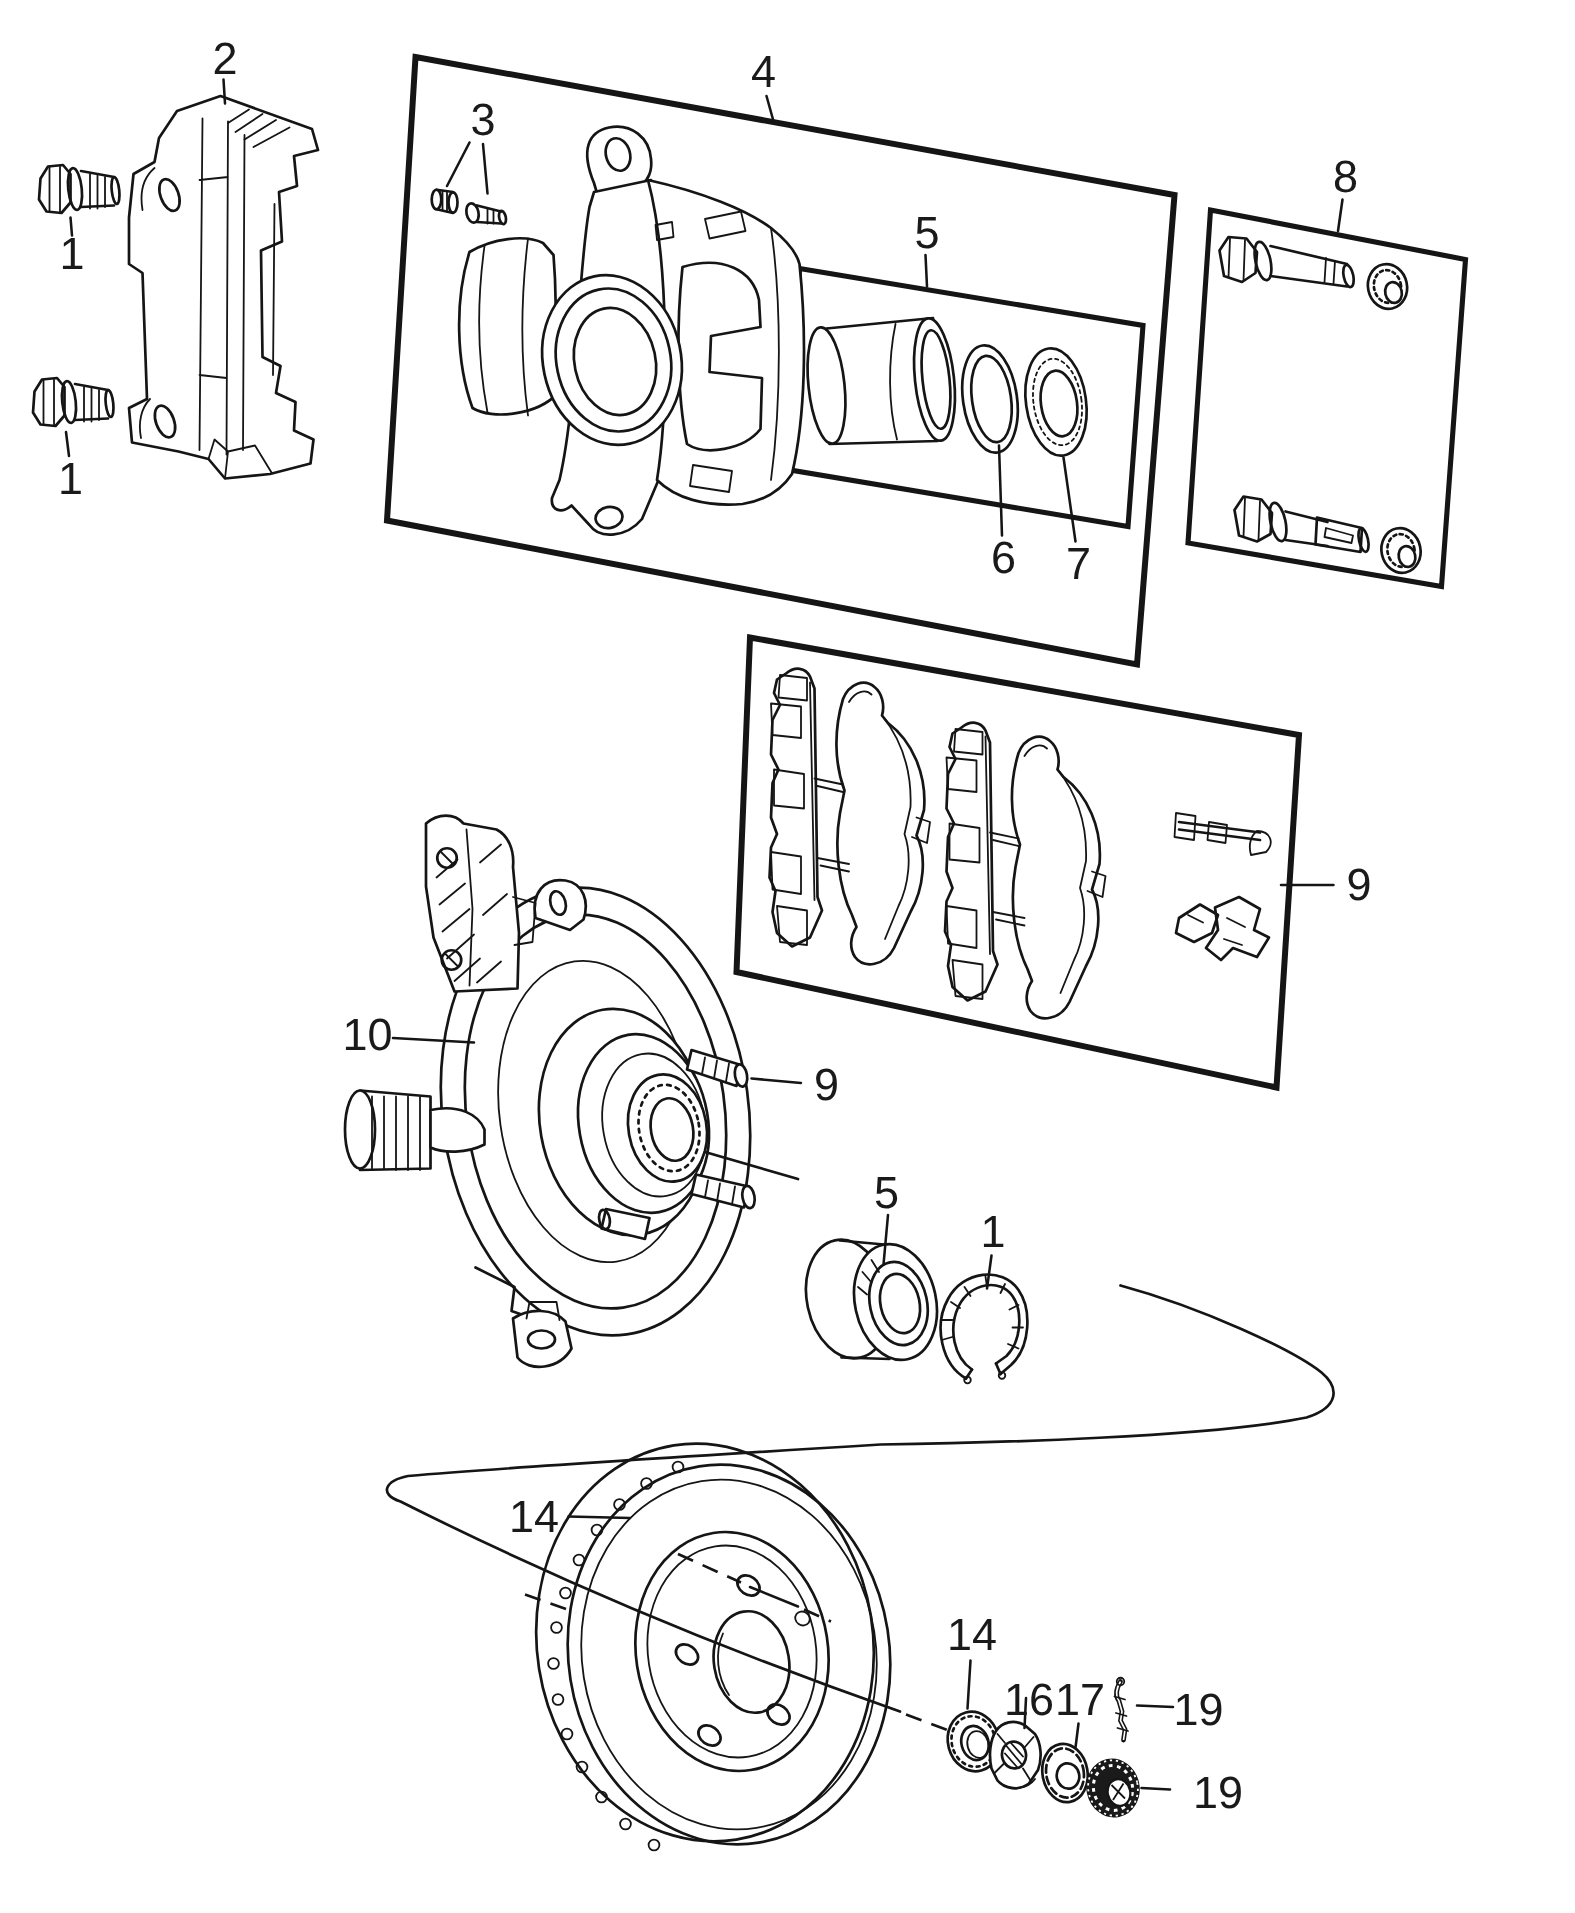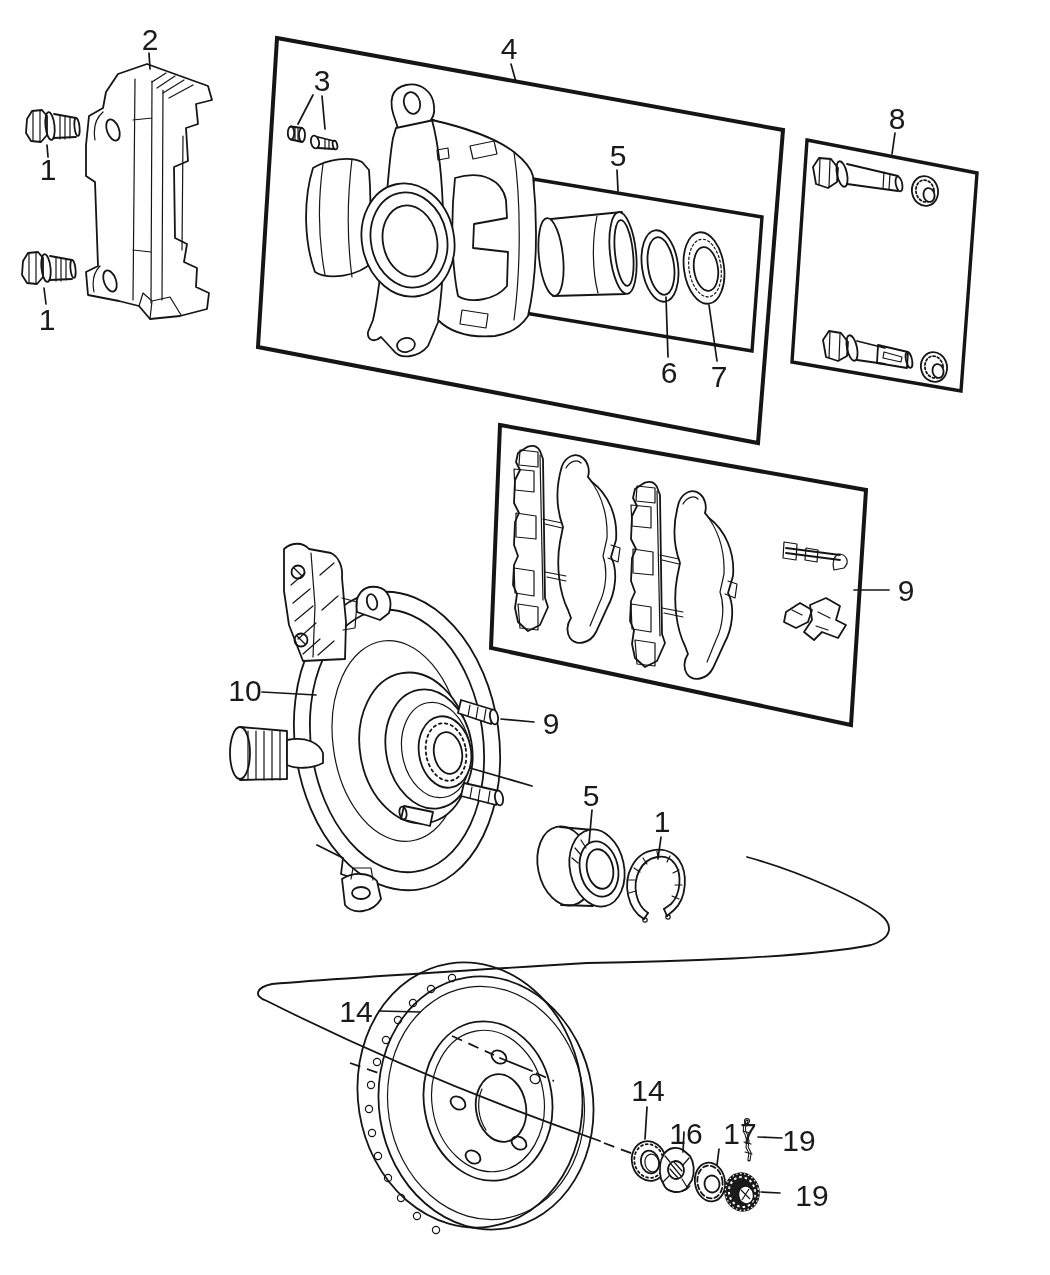--- a/index.html
+++ b/index.html
@@ -306,16 +306,16 @@
   <div class="callout" style="left:719px;top:377px">7</div>
   <div class="callout" style="left:897px;top:119px">8</div>
   <div class="callout" style="left:906px;top:591px">9</div>
   <div class="callout" style="left:245px;top:691px">10</div>
   <div class="callout" style="left:551px;top:724px">9</div>
   <div class="callout" style="left:591px;top:796px">5</div>
   <div class="callout" style="left:662px;top:822px">1</div>
   <div class="callout" style="left:356px;top:1012px">14</div>
   <div class="callout" style="left:648px;top:1091px">14</div>
   <div class="callout" style="left:686px;top:1134px">16</div>
-  <div class="callout" style="left:740px;top:1134px">17</div>
+  <div class="callout" style="left:720px;top:1134px">17</div>
   <div class="callout" style="left:799px;top:1141px">19</div>
   <div class="callout" style="left:812px;top:1196px">19</div>
 </div>
 
 </body></html>

